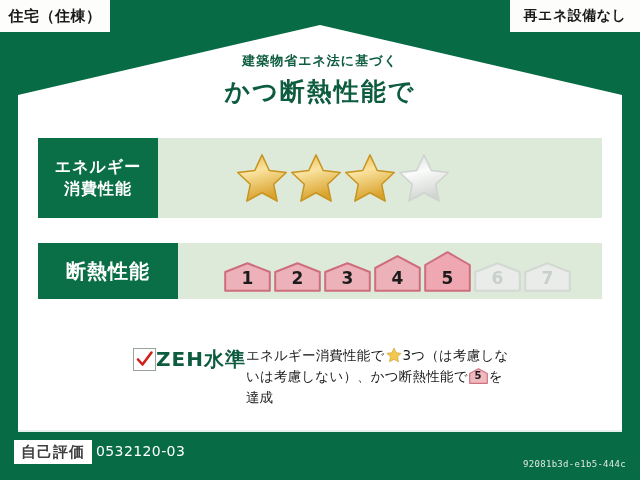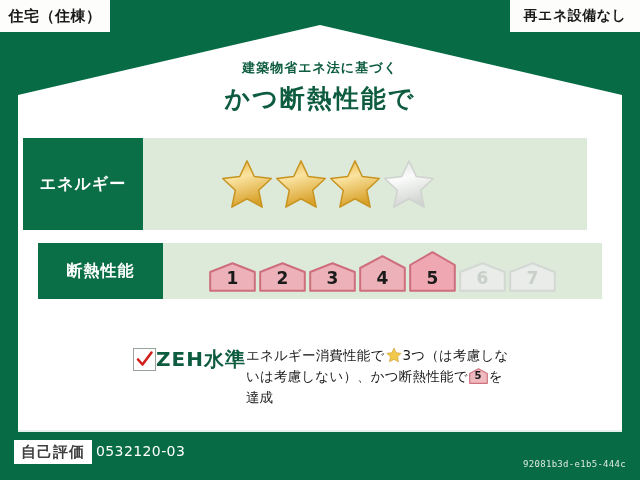--- a/index.html
+++ b/index.html
@@ -22,35 +22,35 @@
   .badge{
     position:absolute;background:#fdfdfb;
     color:#1a1a1a;font-weight:bold;
     display:flex;align-items:center;justify-content:center;
     letter-spacing:0.5px;
   }
   .badge-left{left:0;top:0;width:110px;height:32px;font-size:15px;}
   .badge-right{right:0;top:0;width:130px;height:32px;font-size:14px;}
 
   
-  .title-wrap{position:absolute;left:0;top:59px;width:640px;text-align:center;}
+  .title-wrap{position:absolute;left:0;top:52px;width:640px;text-align:center;}
   .title-sub{font-size:13px;color:#0d5c3f;font-weight:bold;letter-spacing:1px;}
   .title-main{font-size:25px;color:#0d5c3f;font-weight:bold;letter-spacing:2px;margin-top:5px;}
 
   
   .row{position:absolute;display:flex;align-items:stretch;}
-  .row-energy{left:23px;top:138px;width:564px;height:92px;text-align:right;}
+  .row-energy{left:38px;top:138px;width:564px;height:80px;text-align:right;}
   .row-insul {left:38px;top:243px;width:564px;height:56px;}
   .row-key{
     background:#0a6e46;color:#fff;font-weight:bold;
     display:flex;flex-direction:column;align-items:center;justify-content:center;
     line-height:1.35;font-size:16px;letter-spacing:1px;
   }
   .row-energy .row-key{width:120px;}
-  .row-insul  .row-key{width:125px;font-size:16px;}
+  .row-insul  .row-key{width:140px;font-size:20px;}
   .row-val{
     flex:1;background:#dde9d9;
     display:flex;align-items:center;
   }
   .row-energy .row-val{padding-left:78px;}
   .row-insul  .row-val{padding-left:46px;}
 
   
   .stars{display:flex;align-items:center;gap:2px;}
   .star{width:52px;height:52px;display:block;}
@@ -98,20 +98,21 @@
   <div class="badge badge-right">再エネ設備なし</div>
 
   <div class="title-wrap">
     <div class="title-sub">建築物省エネ法に基づく</div>
     <div class="title-main">かつ断熱性能で</div>
   </div>
 
   <div class="row row-energy">
     <div class="row-key">
       <span>エネルギー</span>
+      <span>消費性能</span>
     </div>
     <div class="row-val">
       <div class="stars" id="stars-container">
           <svg class="star" viewBox="0 0 24 24">
             <defs>
               <linearGradient id="sg0" x1="0" y1="0" x2="0.3" y2="1">
                 <stop offset="0%" stop-color="#E8B43A"></stop>
                 <stop offset="42%" stop-color="#FAE3A0"></stop>
                 <stop offset="100%" stop-color="#D9A22C"></stop>
               </linearGradient>

